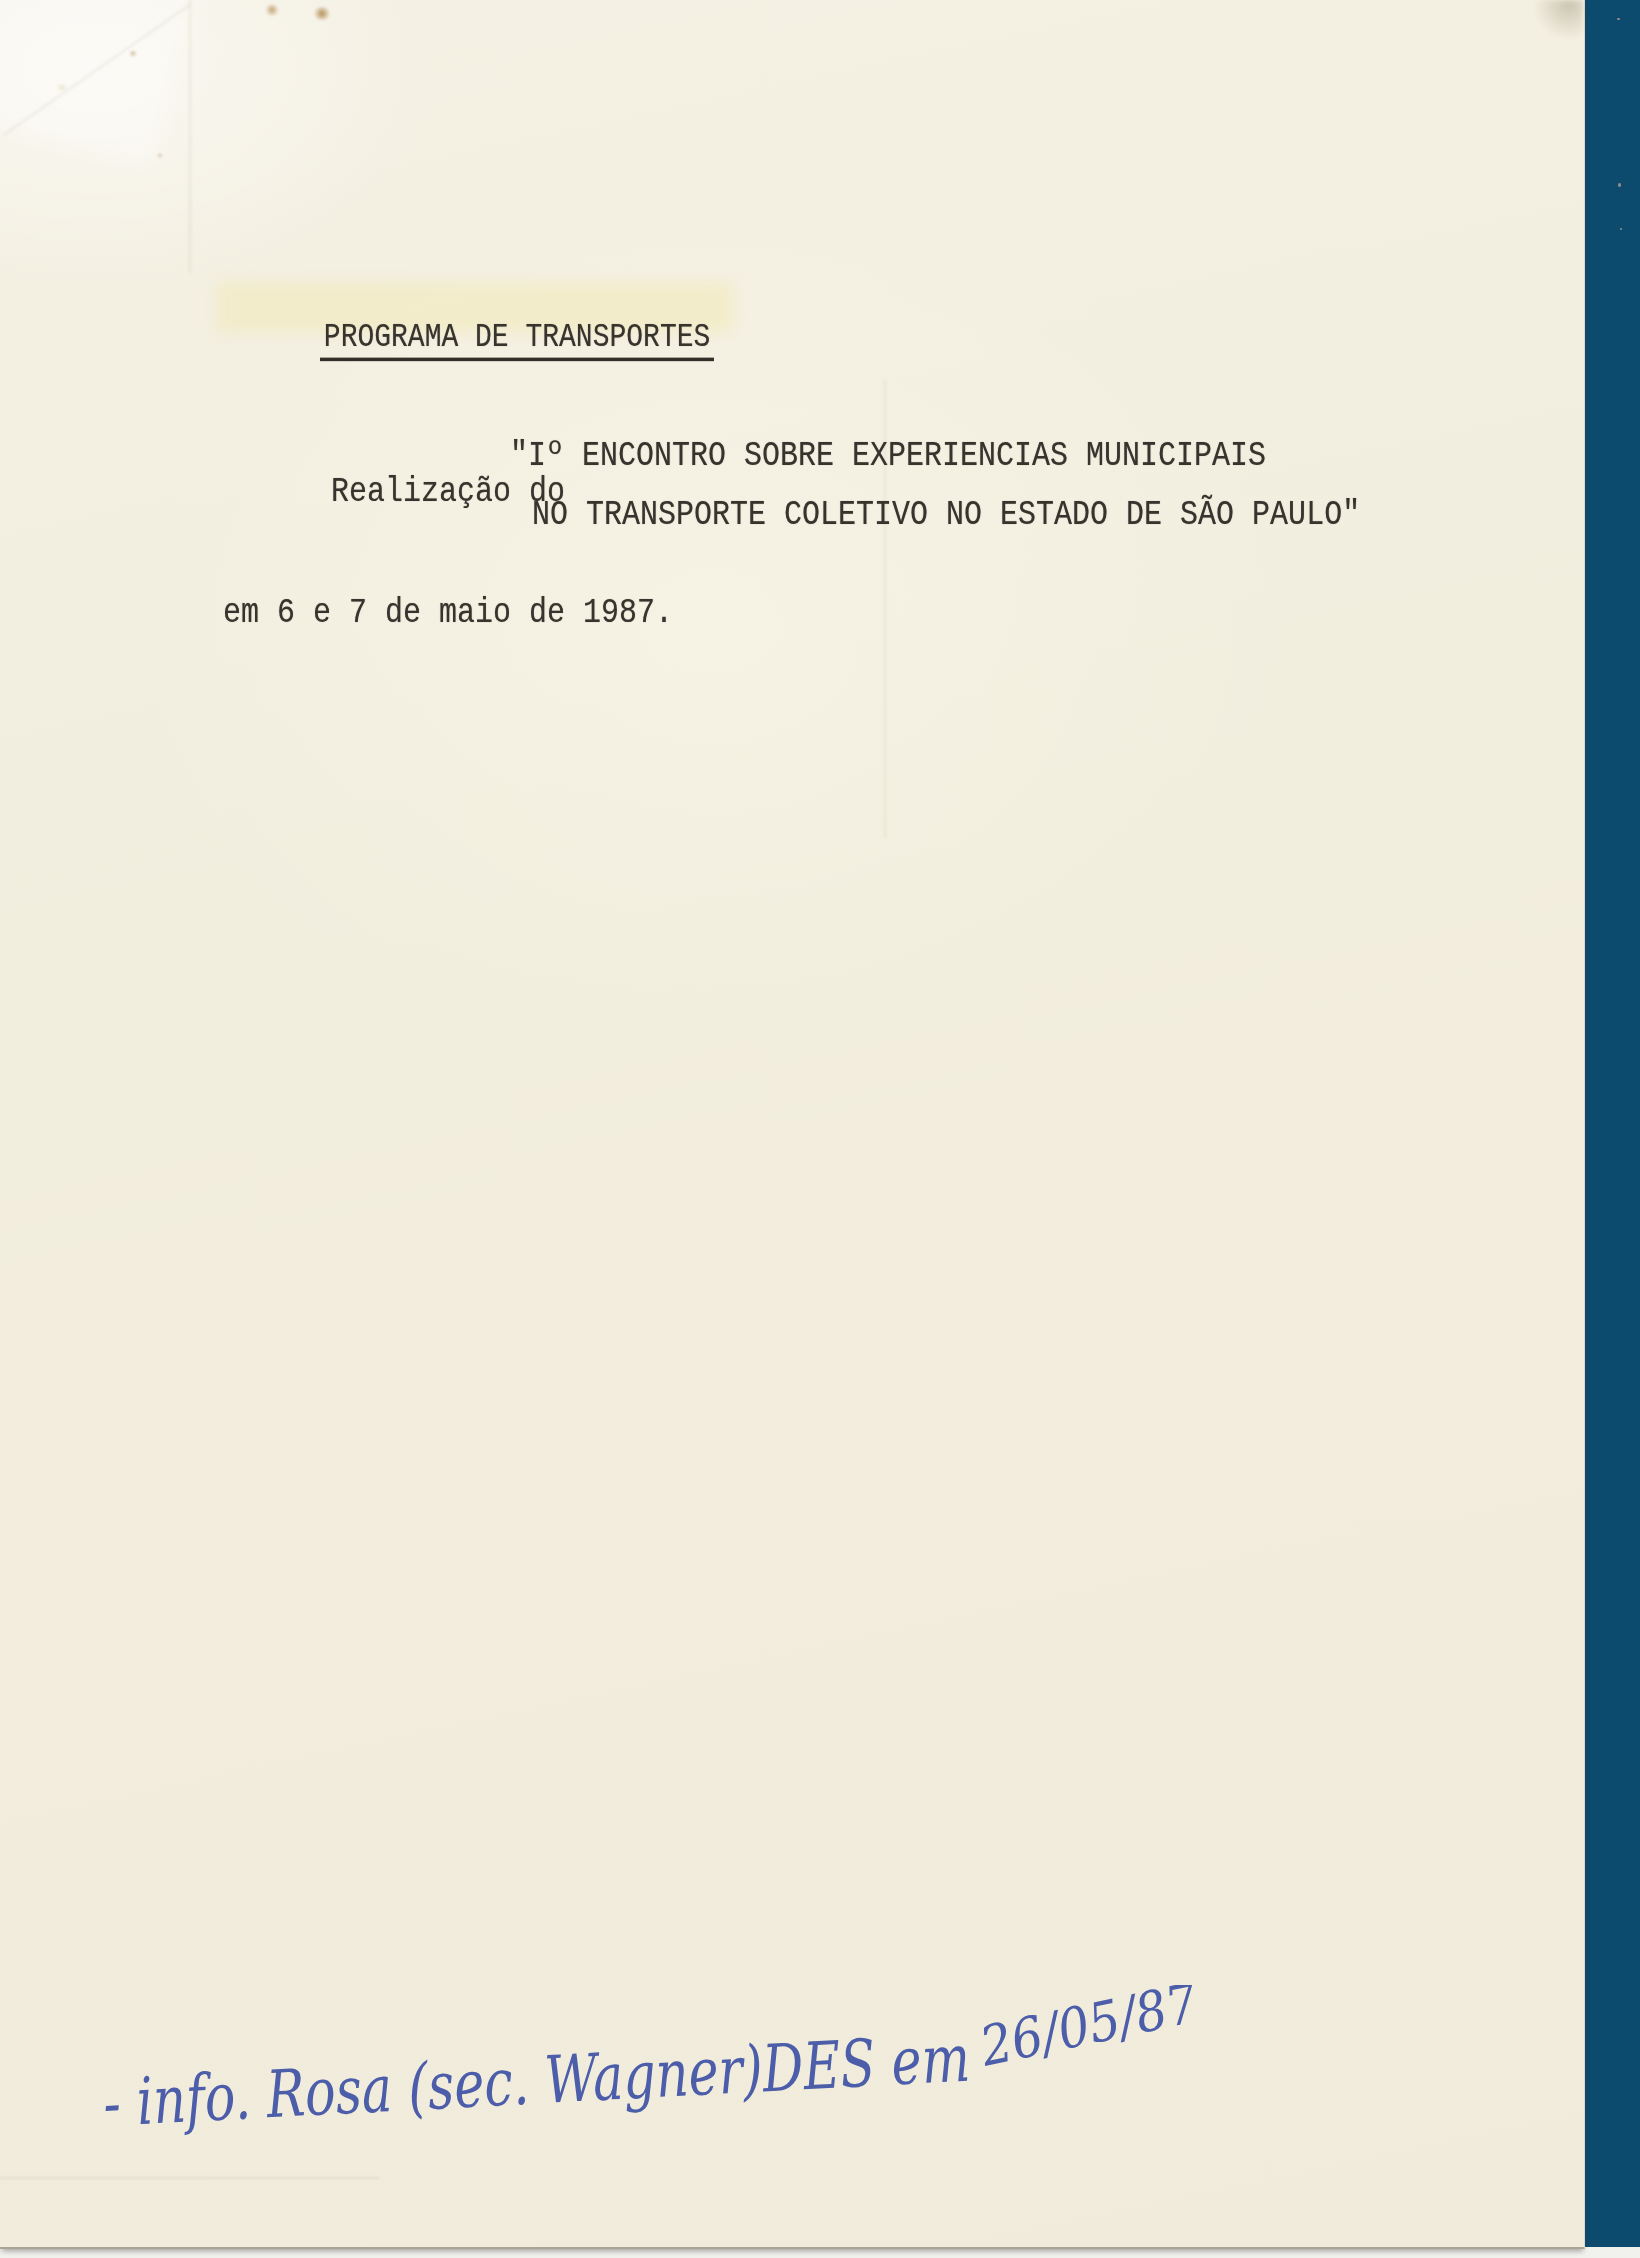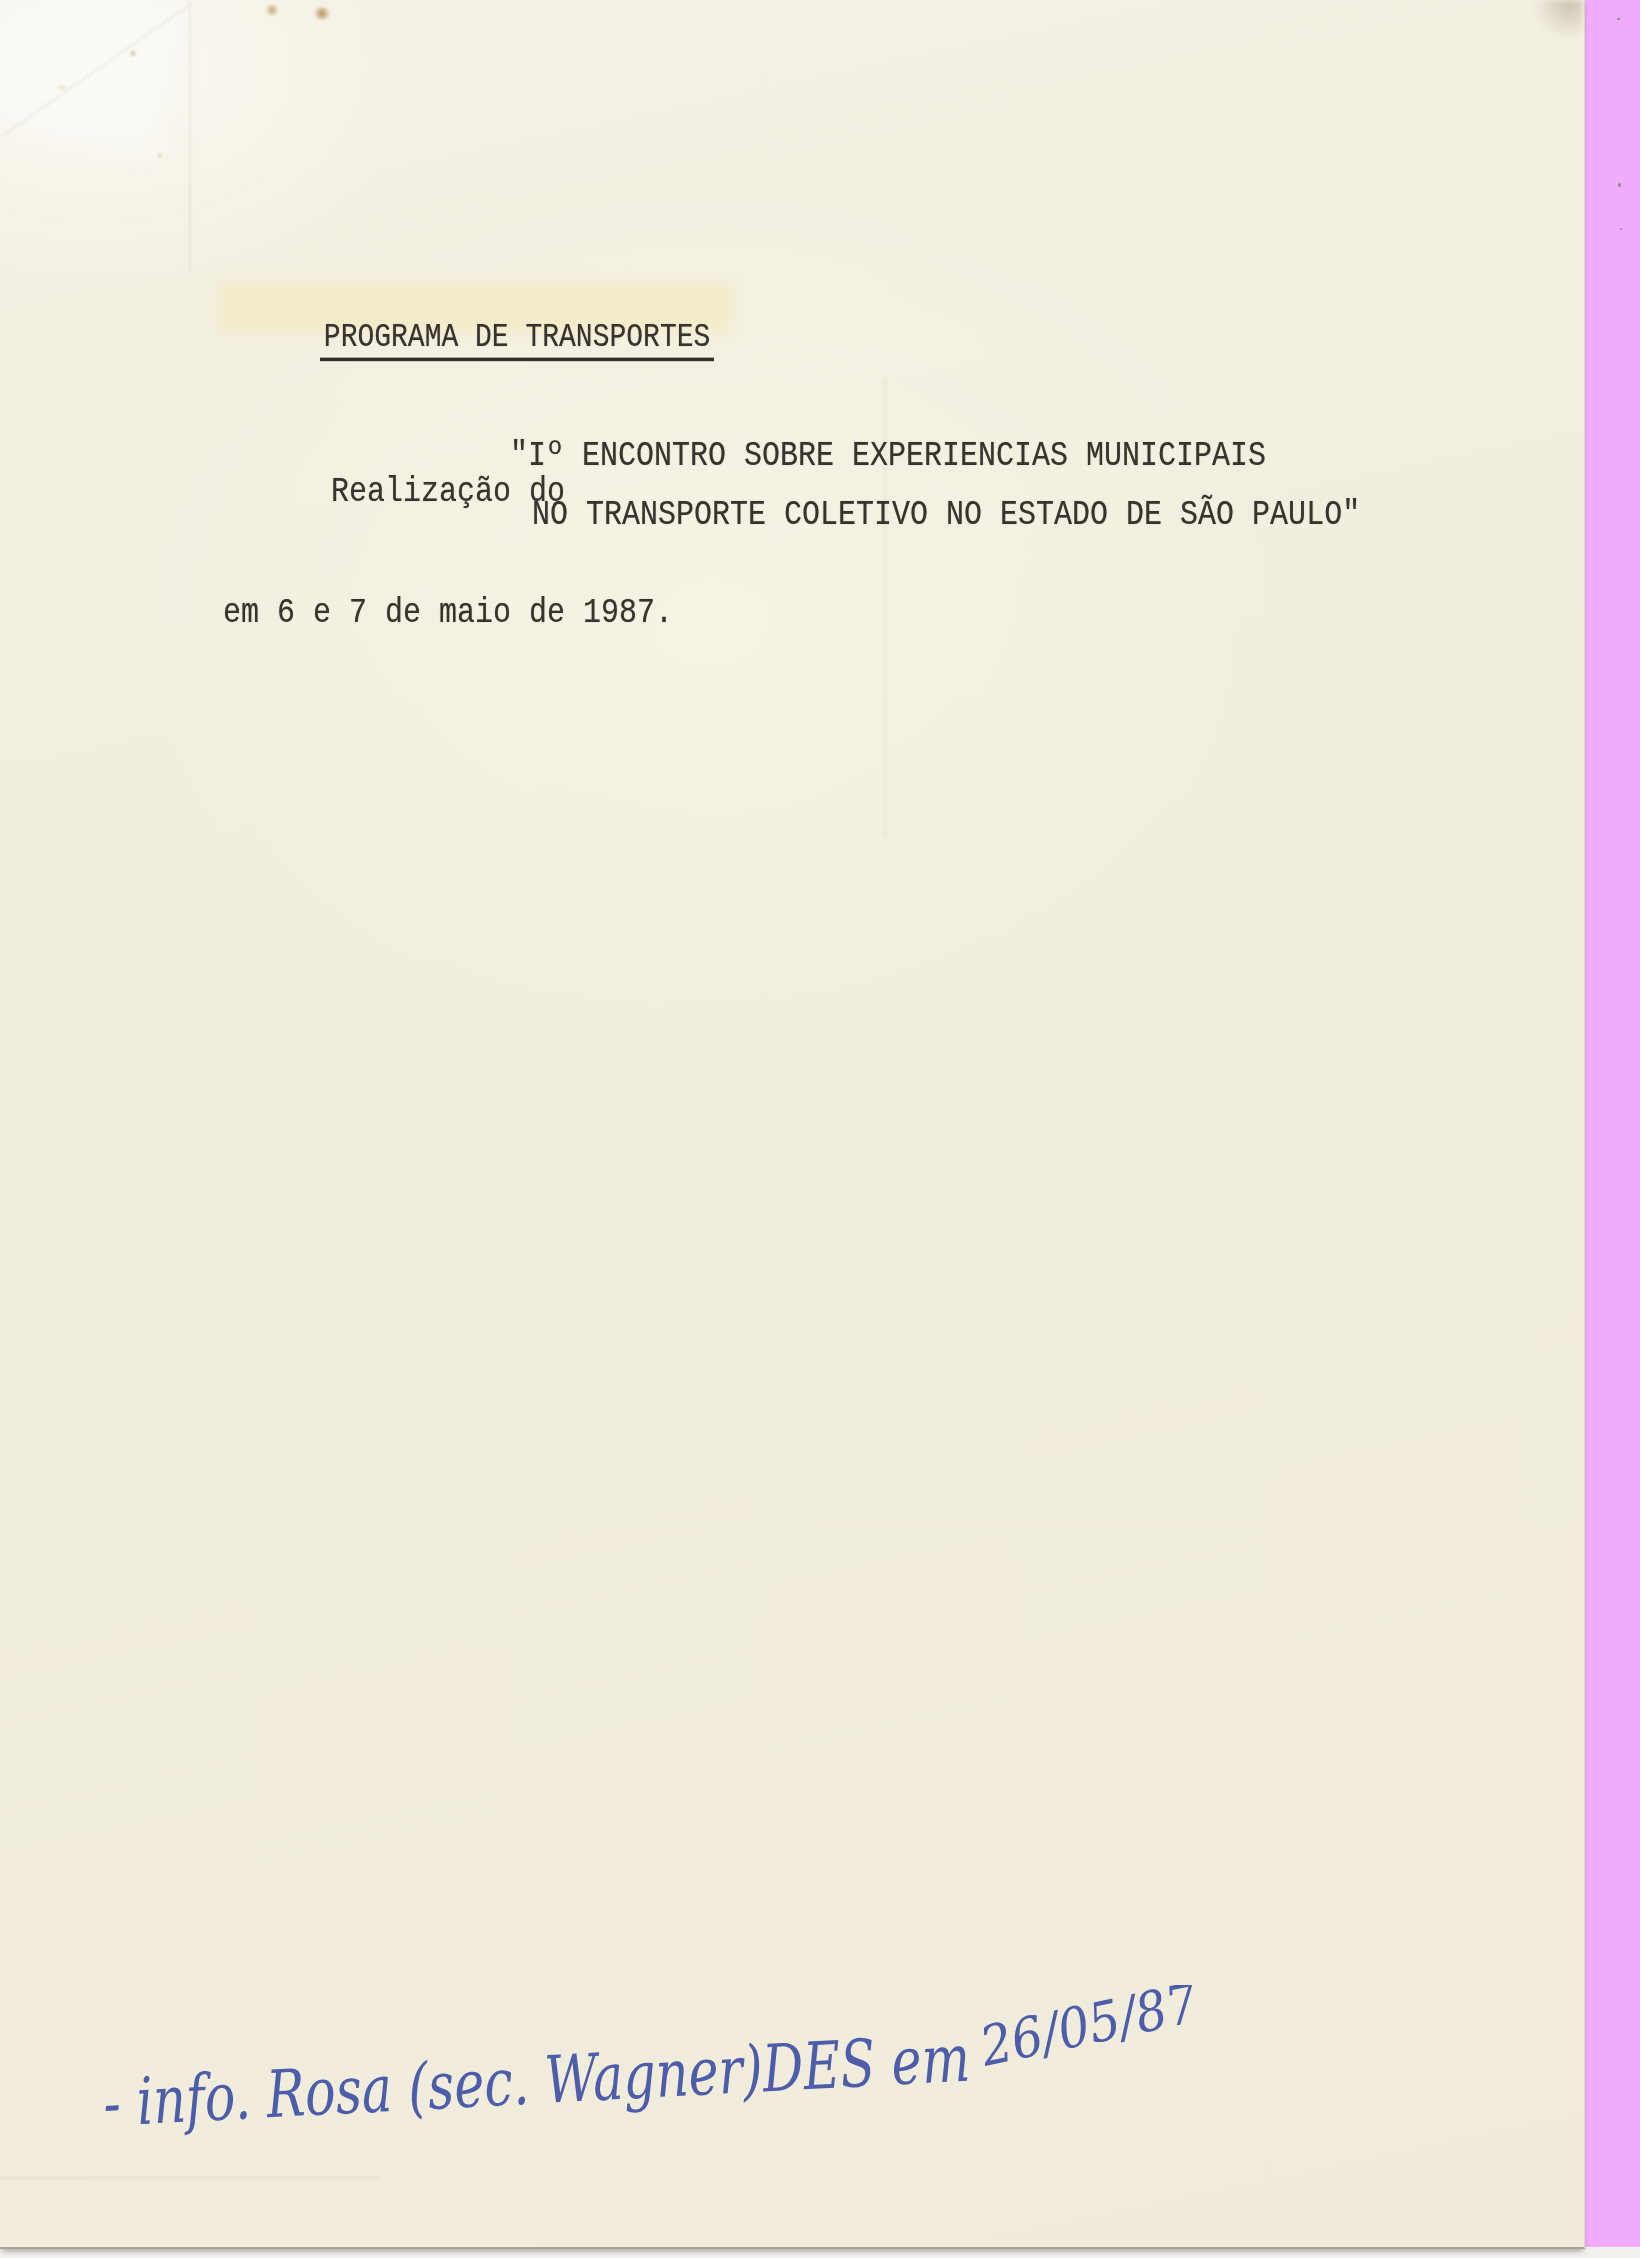--- a/index.html
+++ b/index.html
@@ -1,19 +1,19 @@
 <!DOCTYPE html>
 <html style="font-size:14px"><head>
 <meta charset="utf-8">
 <style>
   html,body{margin:0;padding:0;background:#dfe1de;}
   .scan{
     position:relative;
     width:1641px;height:2258px;
-    background:#f0abfc;
+    background:#0c4a6e;
     overflow:hidden;
     font-family:"Liberation Sans", sans-serif;
   }
   
   .bg-bottom{
     position:absolute;left:0;top:2247px;width:1641px;height:11.5px;
     background:#f1f1ee;
   }
   
   .paper{

